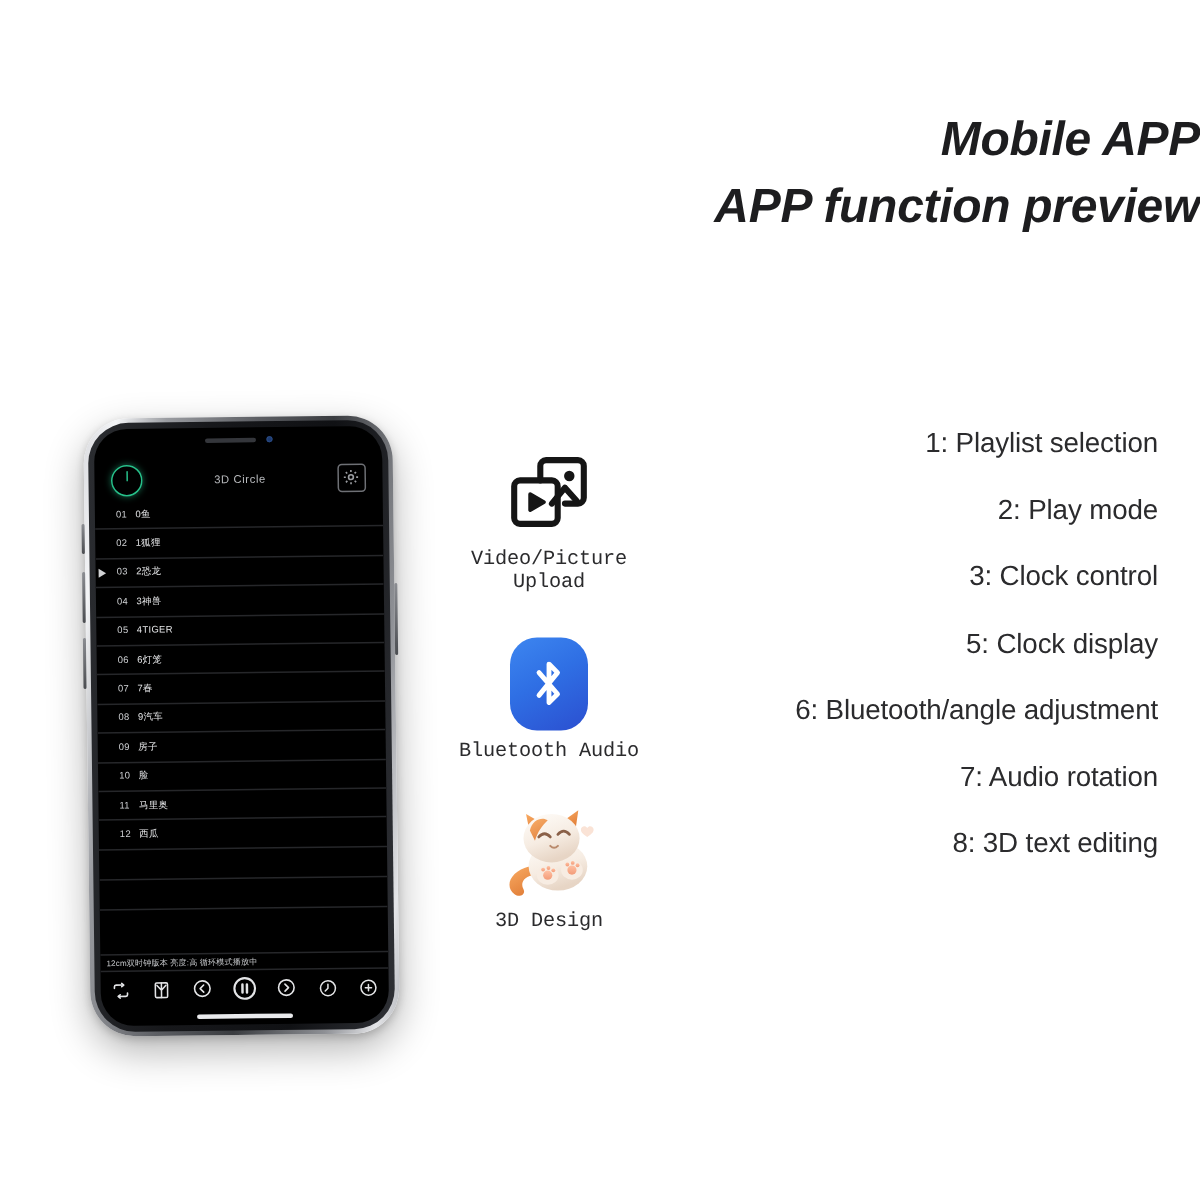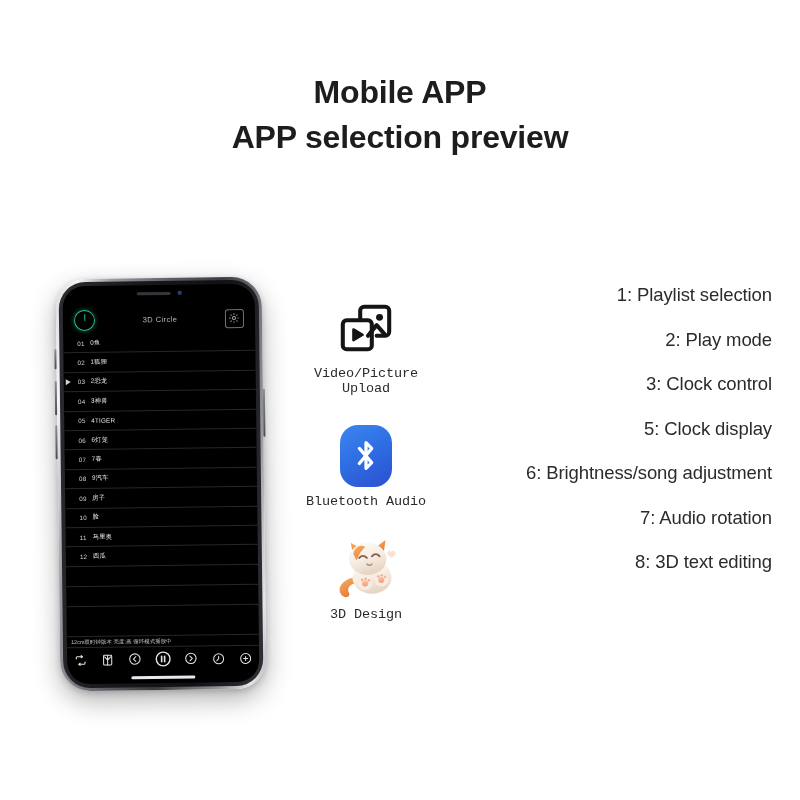--- a/index.html
+++ b/index.html
@@ -15,21 +15,22 @@
     font-family: "Liberation Sans", sans-serif;
     color: #1a1a1a;
   }
 
   
   .title-block {
     position: absolute;
     top: 72px;
     left: 0;
     width: 800px;
-    text-align: center;
+    text-align: right;
+    font-style: italic;
   }
   .title-line1 {
     font-size: 32px;
     font-weight: bold;
     letter-spacing: -0.2px;
     color: #1d1d1f;
     line-height: 1.28;
   }
   .title-line2 {
     font-size: 32px;
@@ -286,21 +287,21 @@
     display: block;
     margin-top: 16px;
     padding-left: 22px;
   }
 </style>
 </head>
 <body>
 
 <div class="title-block">
   <div class="title-line1">Mobile APP</div>
-  <div class="title-line2">APP selection preview</div>
+  <div class="title-line2">APP function preview</div>
 </div>
 
 <div class="phone-wrap">
   <div class="phone-outer"></div>
   <div class="phone-mid"></div>
 
   <div class="side-btn s1"></div>
   <div class="side-btn s2"></div>
   <div class="side-btn s3"></div>
   <div class="side-btn r1"></div>
@@ -511,16 +512,16 @@
     </div>
     <div class="feature-label">3D Design</div>
   </div>
 </div>
 
 <div class="numbered">
     <div class="num-item"><span>1: Playlist selection</span></div>
     <div class="num-item"><span>2: Play mode</span></div>
     <div class="num-item"><span>3: Clock control</span></div>
     <div class="num-item"><span>5: Clock display</span></div>
-    <div class="num-item"><span>6: Brightness/song adjustment</span></div>
+    <div class="num-item"><span>6: Bluetooth/angle adjustment</span></div>
     <div class="num-item"><span>7: Audio rotation</span></div>
     <div class="num-item"><span>8: 3D text editing</span></div>
   </div>
 
 </body></html>

